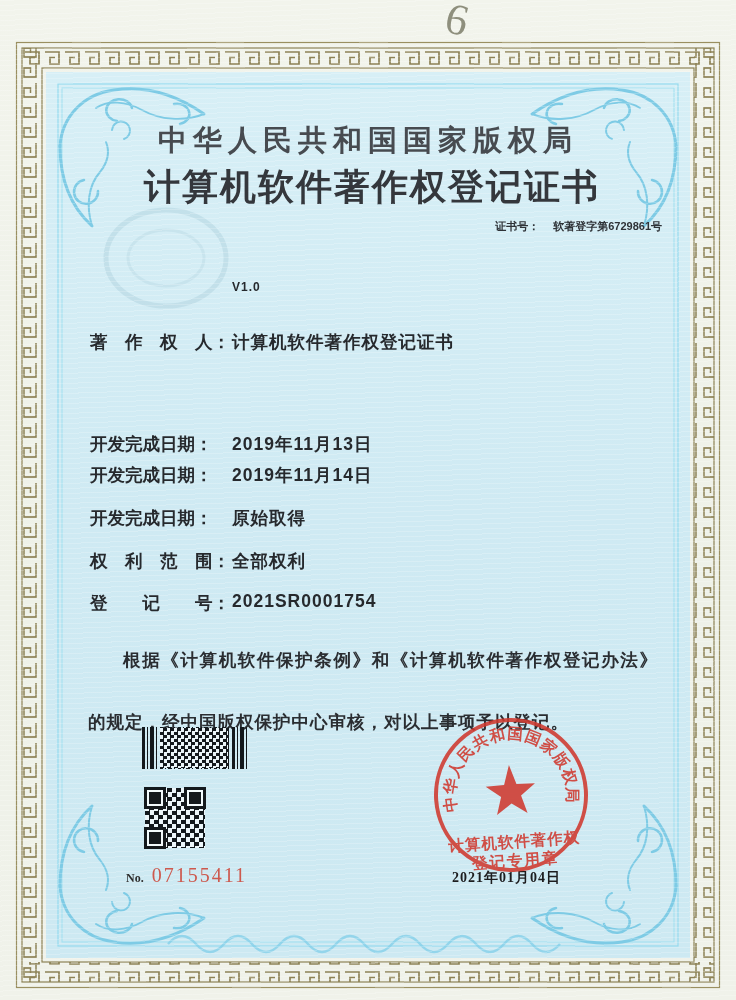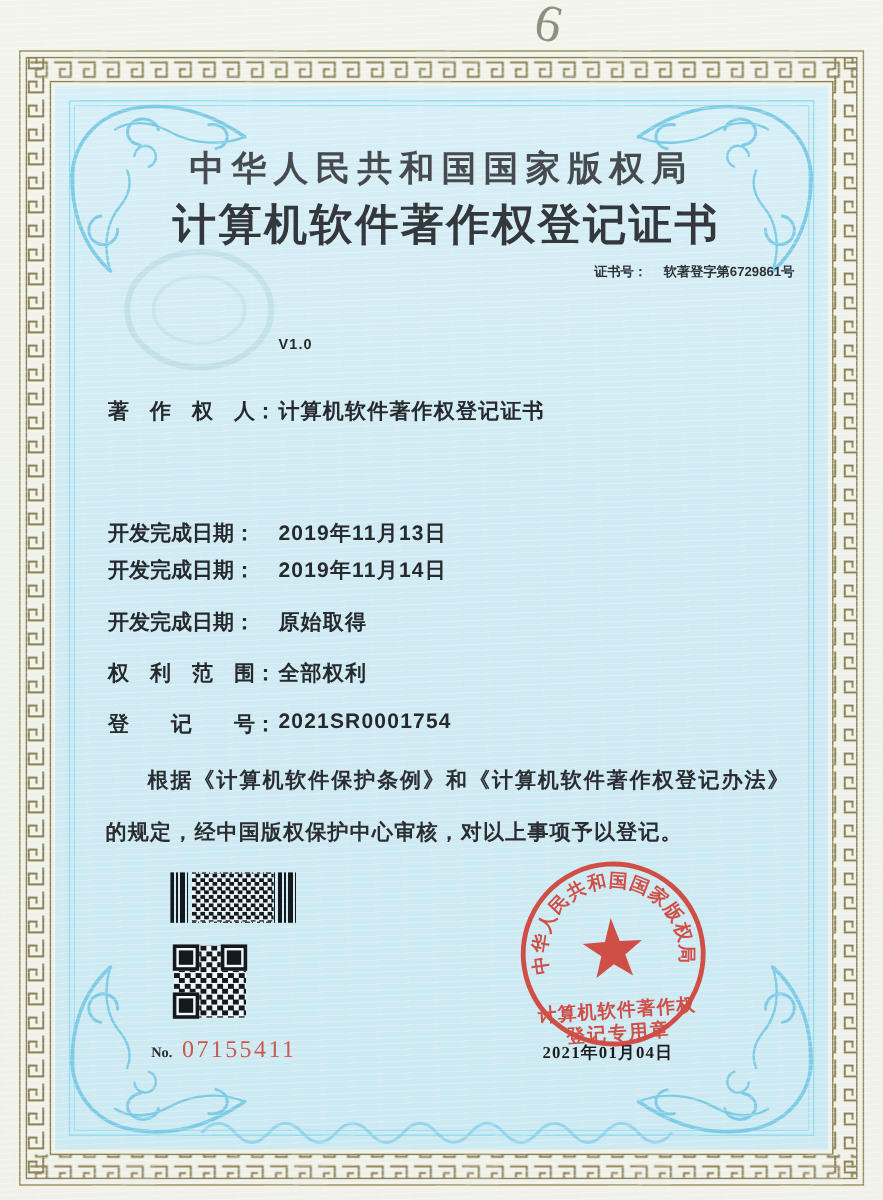--- a/index.html
+++ b/index.html
@@ -26,21 +26,21 @@
 
   .row{position:absolute;left:90px;z-index:2;display:flex;
         font-size:17.5px;font-weight:700;color:#26292d;white-space:nowrap;}
   .row .lbl{display:inline-block;width:142px;flex:0 0 142px;}
   .row .val{letter-spacing:1px;}
   .val2{position:absolute;left:232px;top:280px;z-index:2;
         font-size:12px;font-weight:700;color:#26292d;letter-spacing:1px;}
 
   .stmt{position:absolute;left:88px;top:629px;width:570px;margin:0;z-index:2;
         font-size:17.5px;font-weight:600;color:#2a2d31;letter-spacing:1px;
-        line-height:43px;text-indent:2em;text-align:justify;}
+        line-height:62px;text-indent:2em;text-align:justify;}
 
   .barcode{position:absolute;left:142px;top:727px;width:106px;height:42px;z-index:2;
         background:repeating-linear-gradient(90deg,#14191d 0 3px,transparent 3px 5px,
           #14191d 5px 6px,transparent 6px 8px,#14191d 8px 12px,transparent 12px 14px,
           #14191d 14px 15px,transparent 15px 18px);}
   .barcode .bc-mid{position:absolute;top:1px;bottom:1px;left:18px;right:20px;display:block;
         background-color:#eaf4f8;
         background-image:repeating-conic-gradient(#14191d 0 25%,transparent 0 50%);
         background-size:7px 7px;}
 

